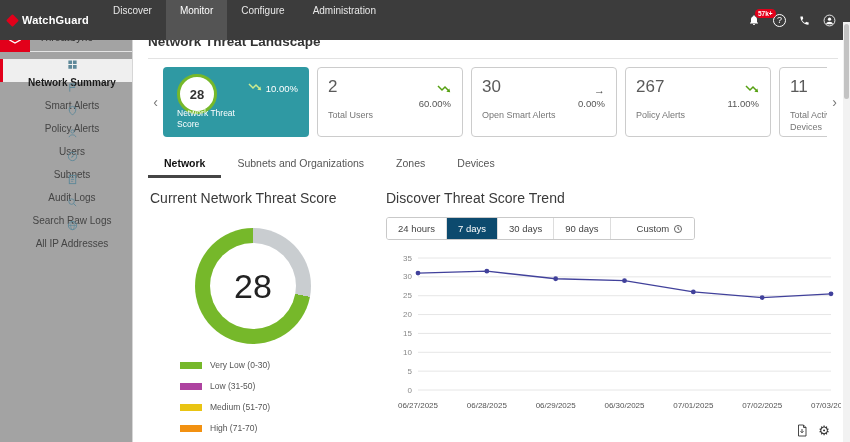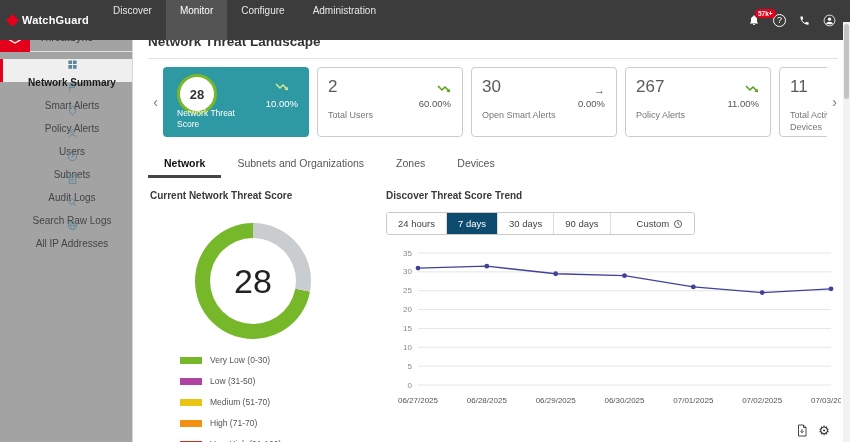--- a/index.html
+++ b/index.html
@@ -34,36 +34,36 @@
   .page-title { font-size: 13.5px; font-weight: 700; color: #333; margin-bottom: 9px; }
   .title-divider { border-bottom: 1px solid #e3e3e3; margin-right: 4px; margin-bottom: 8px; }
 
   
   .cards-row { display: flex; align-items: center; }
   .chev { background: none; border: none; font-size: 14px; color: #777; width: 15px; padding: 0; cursor: pointer; font-family: inherit; }
   .cards { display: flex; gap: 8px; overflow: hidden; flex: 1; }
   .card { position: relative; width: 146px; min-width: 146px; height: 70px; border: 1px solid #ccc; border-radius: 4px; background: #fff; padding: 9px 10px; flex-shrink: 0; }
   .card.teal { border-color: transparent; color: #fff; }
   .score-circle { position: absolute; left: 13px; top: 6px; width: 40px; height: 40px; border-radius: 50%; background: #fff; border: 3px solid #76b82a; display: flex; align-items: center; justify-content: center; font-size: 13px; font-weight: bold; color: #333; }
-  .card.teal .delta { position: absolute; right: 10px; top: 15px; display: flex; align-items: center; gap: 4px; font-size: 9.5px; color: #fff; flex-direction: column; }
+  .card.teal .delta { position: absolute; right: 10px; top: 15px; display: flex; align-items: center; gap: 4px; font-size: 9.5px; color: #fff; }
   .card.teal .card-label { position: absolute; left: 13px; bottom: 6px; font-size: 8.5px; line-height: 1.3; color: #fff; width: 70px; }
   .card .num { font-size: 17px; color: #5a5a5a; }
   .card .card-label { font-size: 9px; color: #767676; margin-top: 13px; width: 78px; line-height: 1.3; }
   .card .delta-col { position: absolute; right: 11px; top: 17px; display: flex; flex-direction: column; align-items: flex-end; gap: 2px; font-size: 9.5px; color: #555; }
   .flat-arrow { font-size: 11px; color: #444; line-height: 1; }
 
   
   .tabs { display: flex; margin-top: 13px; }
   .tab { padding: 7px 16px 6px; font-size: 10.5px; color: #555; cursor: pointer; border-bottom: 3px solid transparent; }
   .tab.active { color: #111; font-weight: bold; border-bottom-color: #454545; }
 
   
   .content { display: flex; margin-top: 12px; }
   .left-col { width: 208px; flex-shrink: 0; padding-left: 2px; }
-  .col-heading { font-size: 10px; color: #3a3a3a; font-weight: bold; }
+  .col-heading { font-size: 14px; color: #3a3a3a; }
   .donut-wrap { width: 116px; height: 116px; margin: 22px auto 16px; position: relative; border-radius: 50%; }
   .donut-hole { position: absolute; inset: 15px; background: #fff; border-radius: 50%; display: flex; align-items: center; justify-content: center; font-size: 34px; color: #222; }
   .legend { margin-left: 30px; }
   .legend-item { display: flex; align-items: center; gap: 8px; margin-bottom: 11px; }
   .legend-swatch { width: 22px; height: 7px; display: inline-block; }
   .legend-label { font-size: 8.5px; color: #555; }
 
   .right-col { flex: 1; padding-left: 30px; }
   .range-group { display: inline-flex; border: 1px solid #c9c9c9; border-radius: 3px; overflow: hidden; margin-top: 11px; }
   .range-btn { padding: 5px 11px; font-size: 9.5px; color: #444; background: #fff; border: none; border-right: 1px solid #ddd; cursor: pointer; display: flex; align-items: center; gap: 4px; font-family: inherit; }

